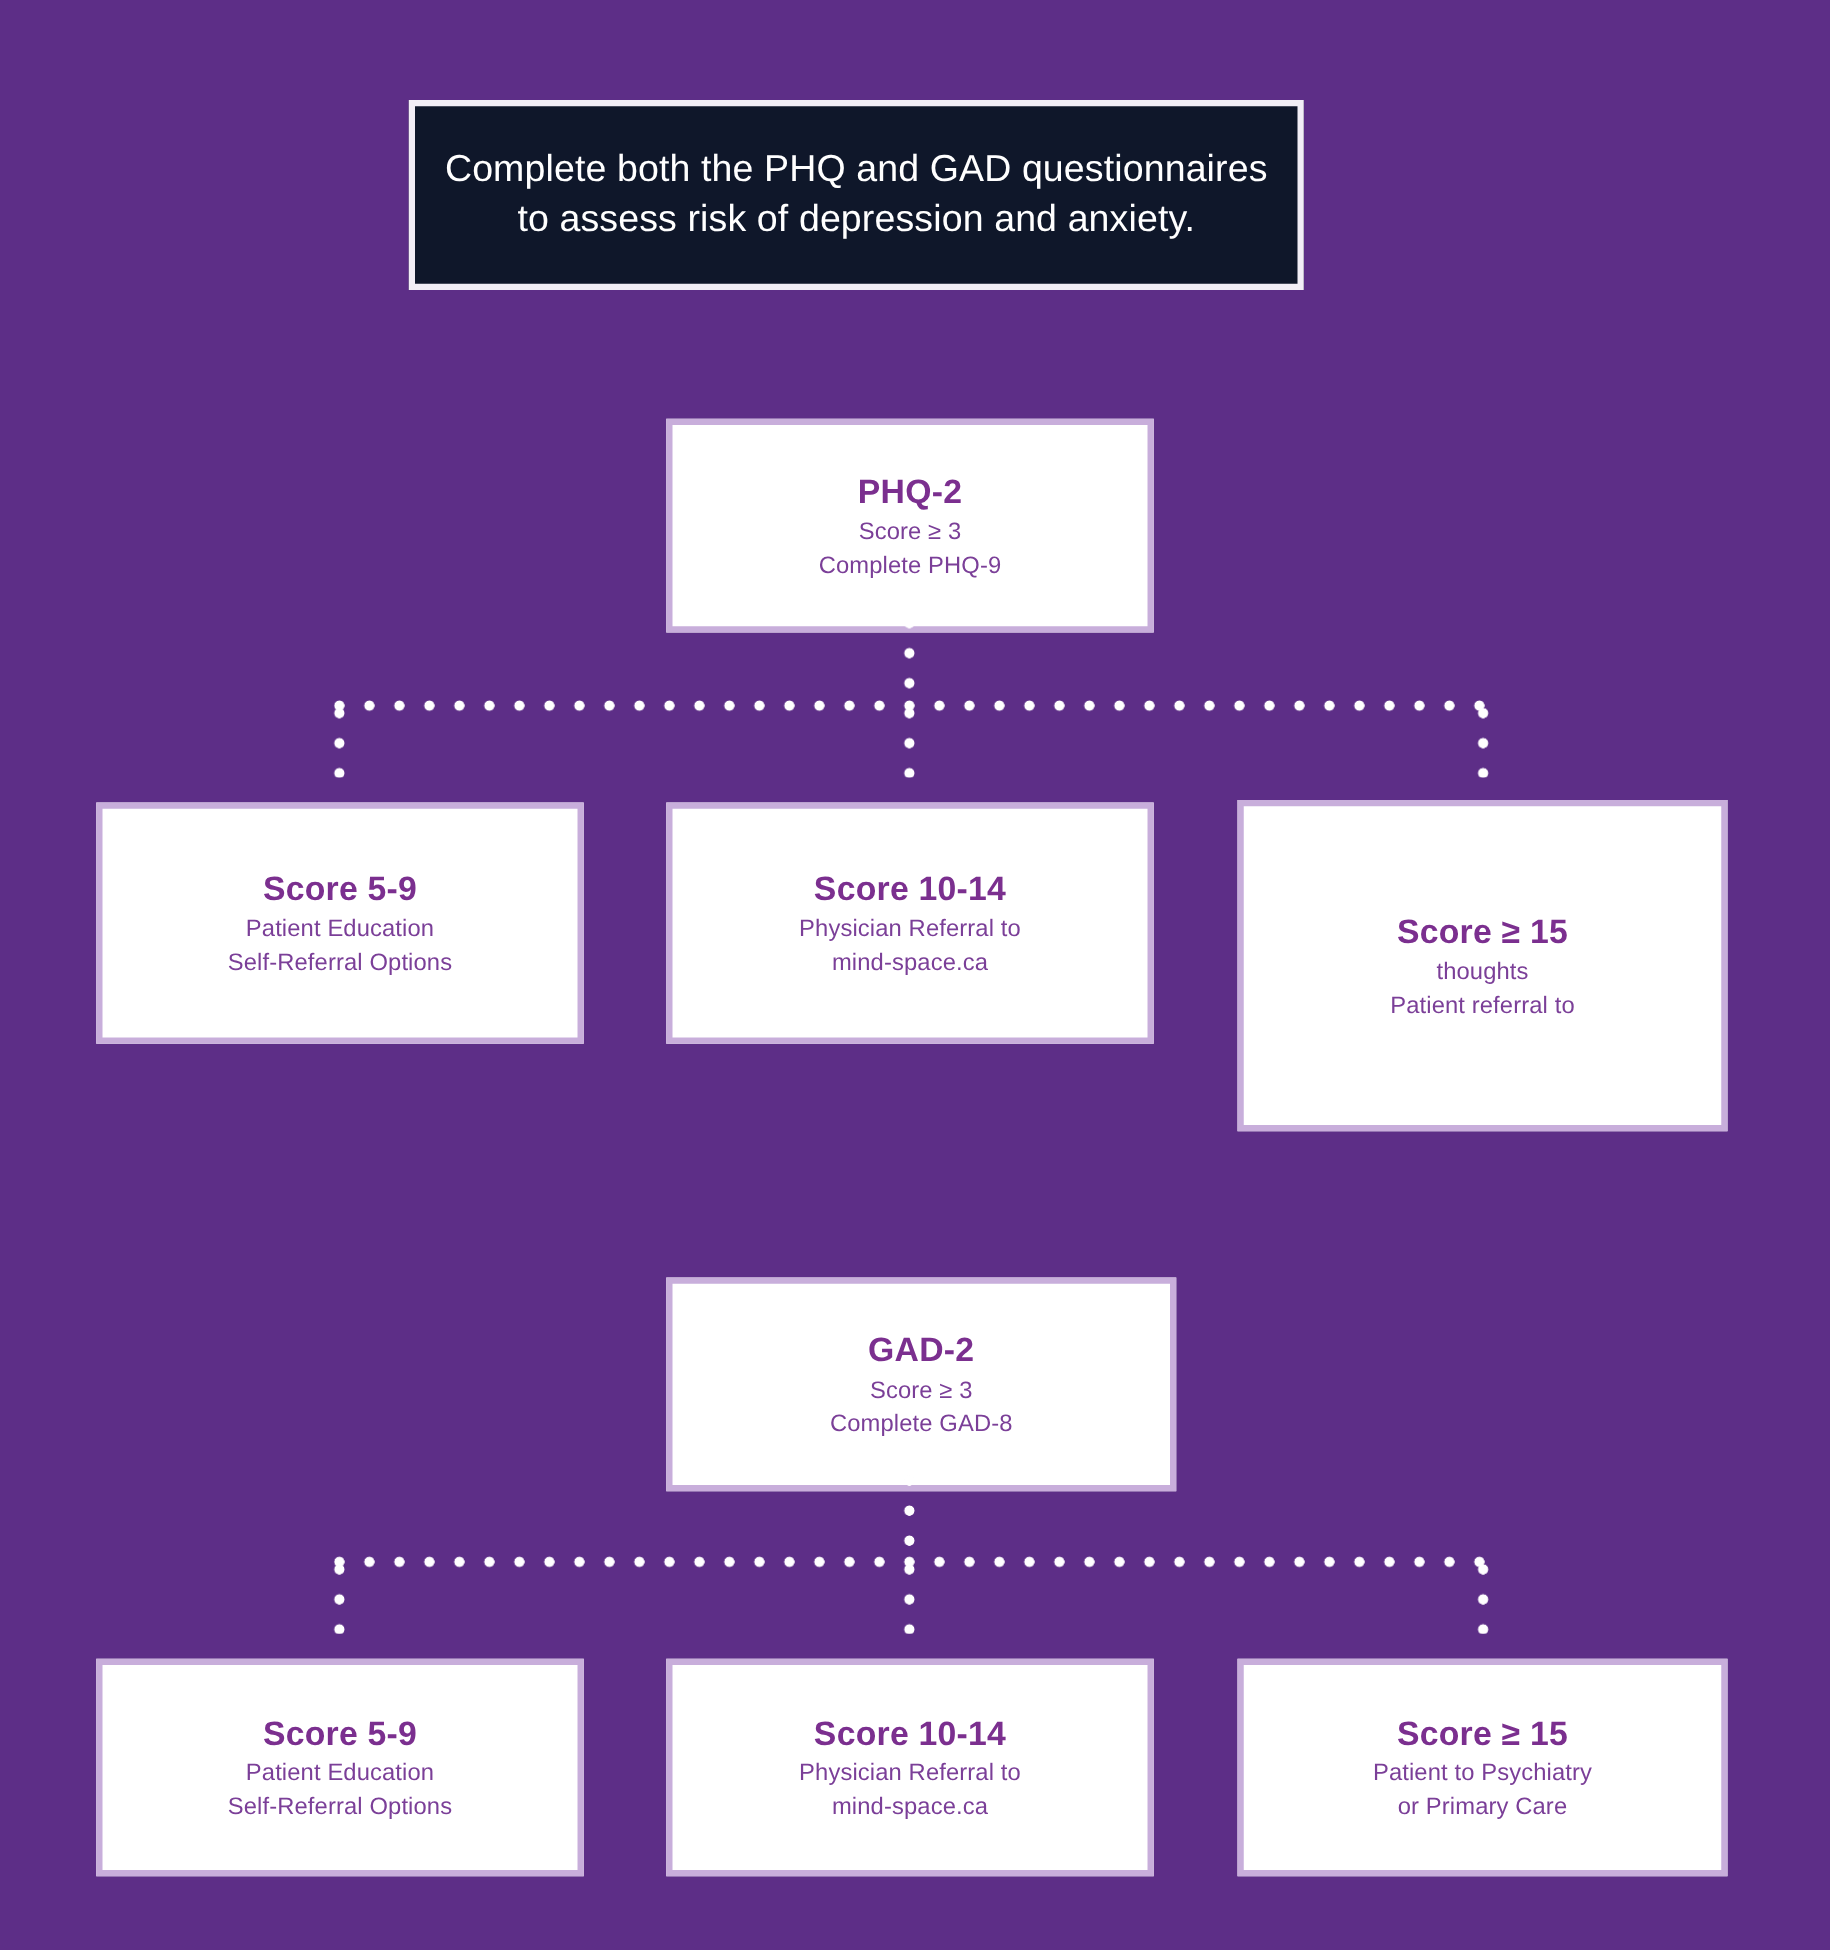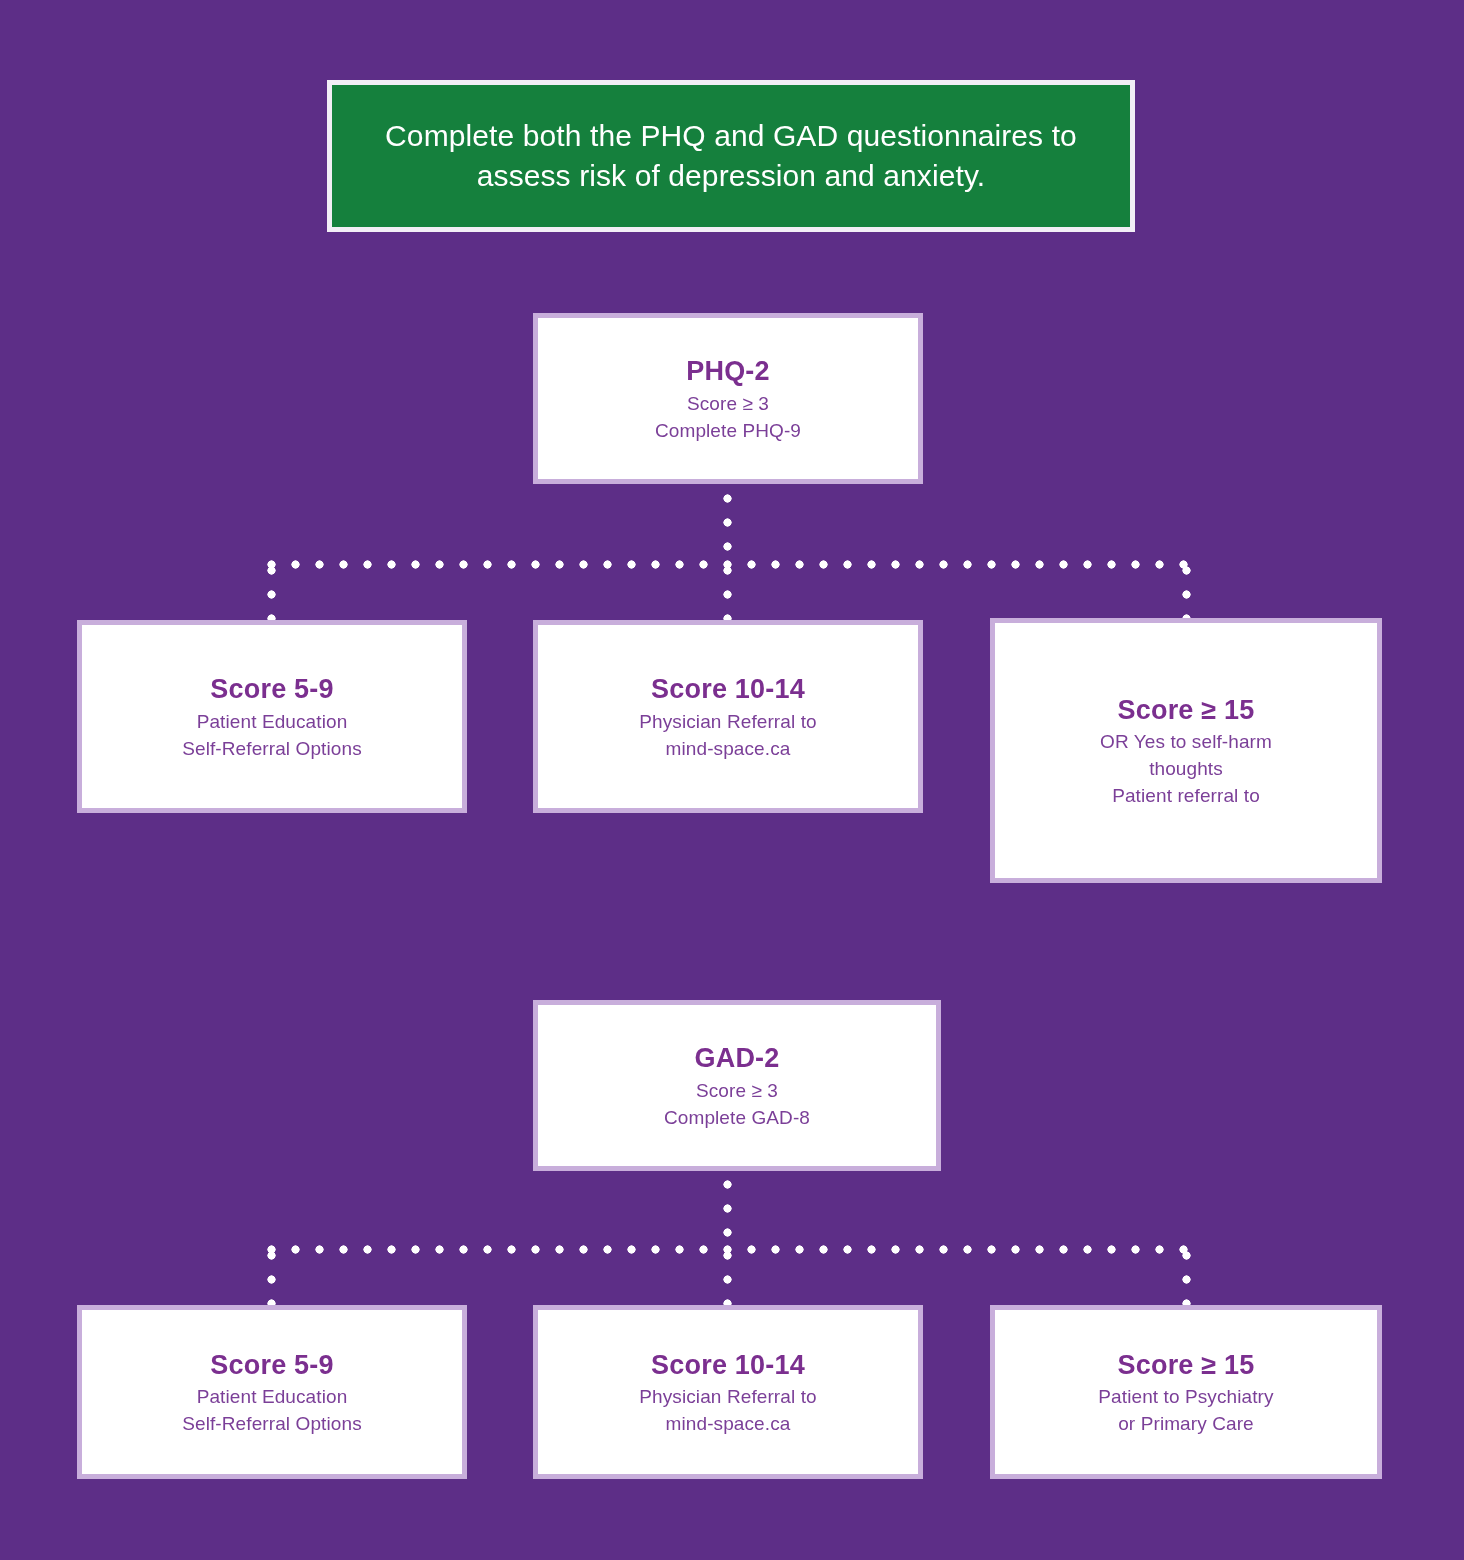--- a/index.html
+++ b/index.html
@@ -18,23 +18,23 @@
     width: 1464px;
     height: 1560px;
     background: #5d2e87;
   }
 
   
   .banner {
     position: absolute;
     left: 327px;
     top: 80px;
-    width: 808px;
+    width: 716px;
     height: 152px;
-    background: #15803d;
+    background: #0f172a;
     border: 5px solid #f2eef6;
     display: flex;
     align-items: center;
     justify-content: center;
     text-align: center;
   }
   .banner-text {
     color: #ffffff;
     font-size: 30px;
     line-height: 1.35;
@@ -47,20 +47,21 @@
   .node {
     position: absolute;
     background: #ffffff;
     border: 5px solid #c8aedb;
     display: flex;
     flex-direction: column;
     align-items: center;
     justify-content: center;
     text-align: center;
     padding: 8px 10px;
+    margin-top: 22px;
   }
   .node .title {
     color: #7b2f8f;
     font-size: 27px;
     font-weight: 700;
     line-height: 1.42;
     letter-spacing: 0.2px;
   }
   .node .line {
     color: #7b3f98;
@@ -141,21 +142,20 @@
   </div>
 
   <div class="node" id="node-phq-mid">
     <div class="title">Score 10-14</div>
     <div class="line">Physician Referral to</div>
     <div class="line">mind-space.ca</div>
   </div>
 
   <div class="node" id="node-phq-high">
     <div class="title">Score ≥ 15</div>
-    <div class="line">OR Yes to self-harm</div>
     <div class="line">thoughts</div>
     <div class="line">Patient referral to</div>
   </div>
 
   <div class="node" id="node-gad2">
     <div class="title">GAD-2</div>
     <div class="line">Score ≥ 3</div>
     <div class="line">Complete GAD-8</div>
   </div>
 

